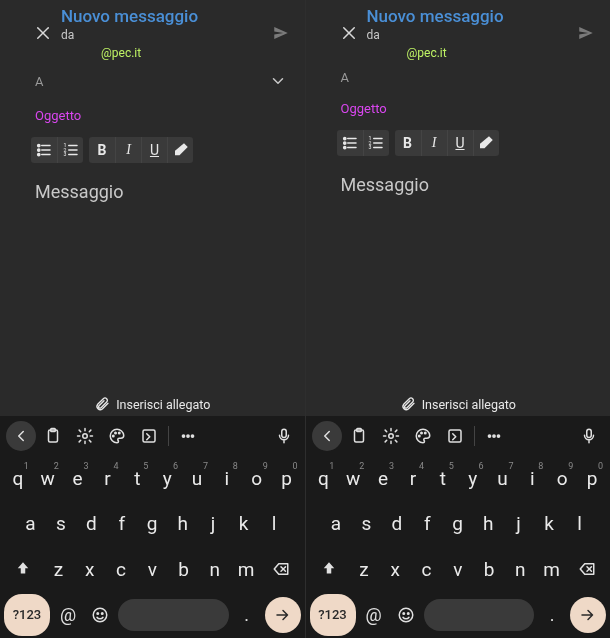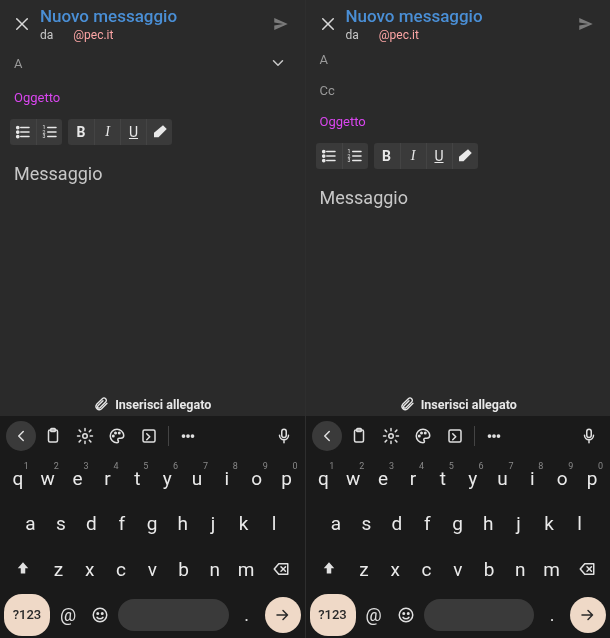--- a/index.html
+++ b/index.html
@@ -1,48 +1,48 @@
 <!DOCTYPE html>
 <html><head>
 <meta charset="utf-8">
 <style>
   * { box-sizing: border-box; margin: 0; padding: 0; font-family: -apple-system, Roboto, "Segoe UI", sans-serif; }
   body { background:#2a2a2a; width:610px; height:638px; overflow:hidden; display:flex; }
-  .pane { flex:1; background:#2a2a2a; display:flex; flex-direction:column; position:relative; min-width:0; }
+  .pane { flex:1; background:#2a2a2a; display:flex; flex-direction:column; position:relative; min-width:0;padding-left:21px; }
   .pane + .pane { border-left:1px solid rgba(255,255,255,0.02); }
 
   
   .hdr { display:flex; align-items:center; padding:6px 10px 2px 10px; }
   .close { width:24px; height:24px; display:flex; align-items:center; justify-content:center; color:#d8d8d8; cursor:pointer; }
   .title-block { flex:1; display:flex; flex-direction:column; margin-left:6px; overflow:hidden; }
   .title { color:#4a8fd6; font-size:17px; font-weight:500; white-space:nowrap; }
-  .from-line { display:flex; gap:20px; font-size:12px; color:#c8c8c8; margin-top:2px; }
+  .from-line { display:flex; gap:4px; font-size:12px; color:#c8c8c8; margin-top:2px;flex-direction:column; }
   .from-label { color:#c8c8c8; }
-  .from-addr { color:#fca5a5; }
+  .from-addr { color:#bef264; margin-left:40px; }
   .send { width:28px; display:flex; align-items:center; justify-content:center; color:#7a7a7a; cursor:pointer; }
 
   
   .field { padding:8px 14px; font-size:13px; color:#9a9a9a; display:flex; align-items:center; }
   .field .lbl { flex:1; }
   .chev { color:#c8c8c8; cursor:pointer; padding:2px 4px; }
   .subject { padding:8px 14px; font-size:13px; color:#d946ef; }
 
   
   .fmt { display:flex; gap:6px; padding:6px 10px; }
   .grp { display:flex; background:#3a3a3a; border-radius:3px; overflow:hidden; }
   .fbtn { width:26px; height:26px; display:flex; align-items:center; justify-content:center; color:#e8e8e8; font-size:14px; cursor:pointer; }
   .fbtn + .fbtn { border-left:1px solid rgba(255,255,255,0.05); }
   .bold { font-weight:700; }
   .ital { font-style:italic; font-family:Georgia, serif; }
   .uline { text-decoration:underline; }
 
   .msg { padding:12px 14px; font-size:18px; color:#c8c8c8; flex:1; }
 
   
-  .attach { position:absolute; bottom:226px; left:0; right:0; display:flex; justify-content:center; align-items:center; gap:6px; color:#e8e8e8; font-size:12.5px; font-weight:700; cursor:pointer; }
+  .attach { position:absolute; bottom:226px; left:0; right:0; display:flex; justify-content:center; align-items:center; gap:6px; color:#e8e8e8; font-size:12.5px; font-weight:400; cursor:pointer; }
   .attach svg { width:16px; height:16px; }
 
   
   .kbd { position:absolute; bottom:0; left:0; right:0; height:222px; background:#1a1a1a; display:flex; flex-direction:column; }
   .ktool { height:40px; display:flex; align-items:center; padding:0 6px; gap:2px; }
   .kt { width:30px; height:30px; display:flex; align-items:center; justify-content:center; color:#e0e0e0; cursor:pointer; border-radius:50%; }
   .kt.chevbk { background:#3a3a3a; }
   .kt.sep { width:1px; height:20px; background:#444; border-radius:0; margin:0 2px; cursor:default; }
   .kt.mic { margin-left:auto; }
   .krow { flex:1; display:flex; align-items:center; justify-content:space-evenly; padding:0 2px; }
@@ -267,23 +267,20 @@
       <div class="send">
         <svg viewBox="0 0 24 24" width="18" height="18" fill="none" stroke="currentColor" stroke-width="2" stroke-linecap="round" stroke-linejoin="round">
           <path d="M3 20l18-8L3 4v6l12 2-12 2z" fill="currentColor" stroke="none"></path>
         </svg>
       </div>
     </div>
     <div class="field">
       <span class="lbl">A</span>
 
     </div>
-    <div class="field">
-      <span class="lbl">Cc</span>
-    </div>
     <div class="subject">Oggetto</div>
     <div class="fmt">
       <div class="grp">
         <div class="fbtn">
           <svg viewBox="0 0 24 24" width="18" height="18" fill="none" stroke="currentColor" stroke-width="2" stroke-linecap="round" stroke-linejoin="round">
             <circle cx="5" cy="6" r="1.5" fill="currentColor"></circle>
             <line x1="9" y1="6" x2="20" y2="6"></line>
             <circle cx="5" cy="12" r="1.5" fill="currentColor"></circle>
             <line x1="9" y1="12" x2="20" y2="12"></line>
             <circle cx="5" cy="18" r="1.5" fill="currentColor"></circle>

